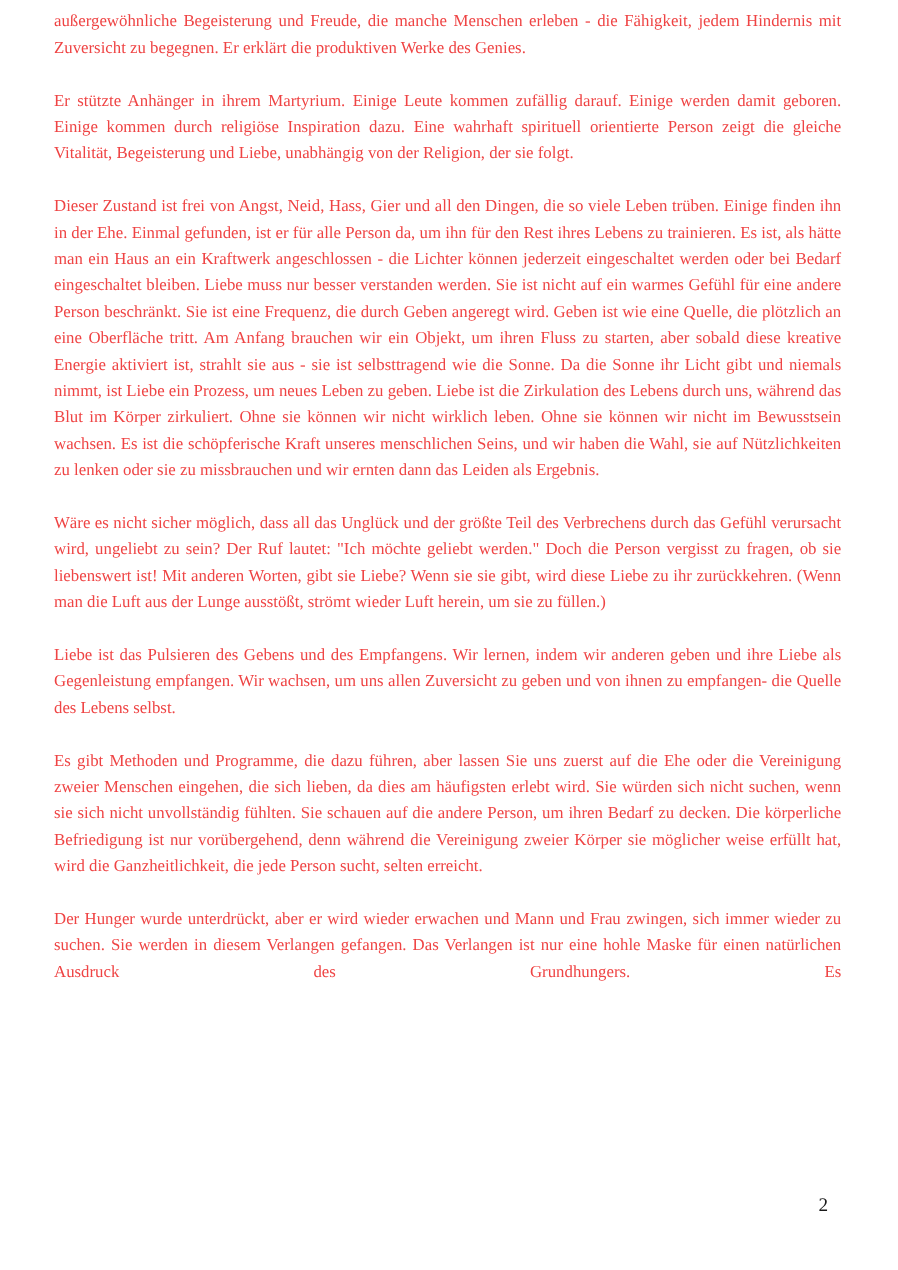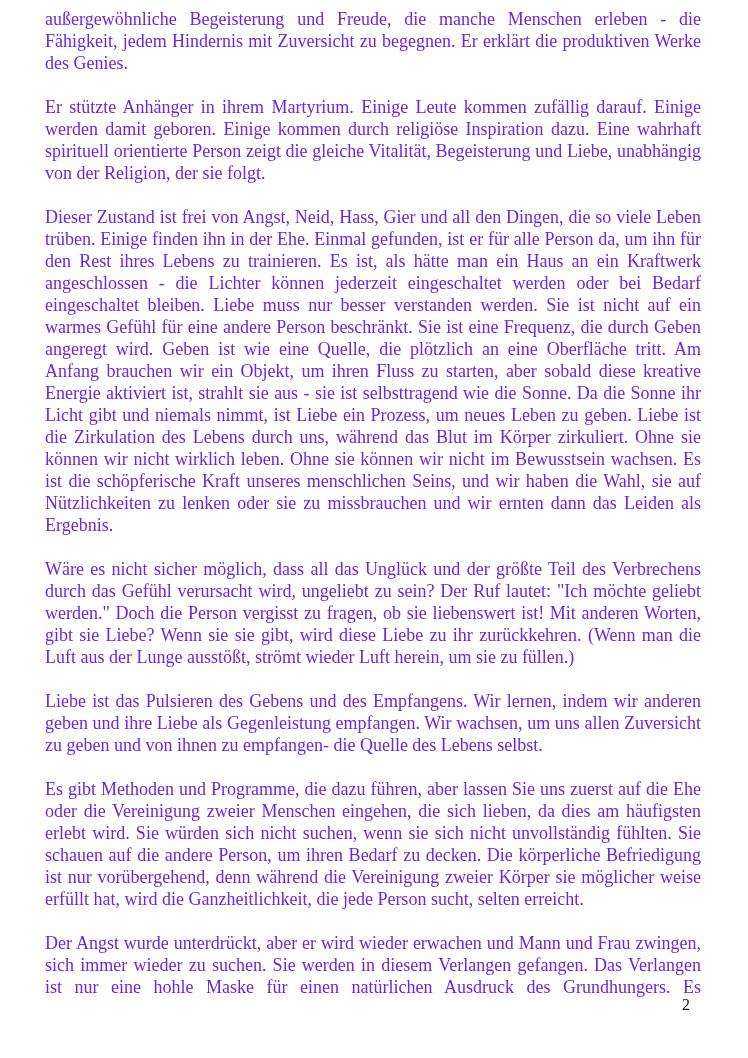--- a/index.html
+++ b/index.html
@@ -1,35 +1,35 @@
 <!DOCTYPE html>
 <html><head>
 <meta charset="utf-8">
 <style>
   html, body { margin: 0; padding: 0; background: #ffffff; }
   body { width: 748px; height: 1058px; position: relative; overflow: hidden; }
   .page {
     position: absolute; left: 45px; top: 8px; width: 656px;
     font-family: "Liberation Serif", "DejaVu Serif", serif;
-    font-size: 18px; line-height: 22px; color: #6d28d9;
+    font-size: 14px; line-height: 22px; color: #ef4444;
   }
   .para { margin: 0 0 22px 0; text-align: justify; }
   .para.last-left { text-align: justify; text-align-last: left; }
   .page-number {
     position: absolute; left: 682px; top: 996px;
     font-family: "Liberation Serif", "DejaVu Serif", serif;
     font-size: 16px; color: #1a1a1a;
   }
 </style>
 </head>
 <body>
 
 <div class="page">
   <p class="para last-left">außergewöhnliche Begeisterung und Freude, die manche Menschen erleben - die Fähigkeit, jedem Hindernis mit Zuversicht zu begegnen. Er erklärt die produktiven Werke des Genies.</p>
   <p class="para last-left">Er stützte Anhänger in ihrem Martyrium. Einige Leute kommen zufällig darauf. Einige werden damit geboren. Einige kommen durch religiöse Inspiration dazu. Eine wahrhaft spirituell orientierte Person zeigt die gleiche Vitalität, Begeisterung und Liebe, unabhängig von der Religion, der sie folgt.</p>
   <p class="para last-left">Dieser Zustand  ist frei von Angst, Neid, Hass, Gier und all den Dingen, die so viele Leben trüben. Einige finden ihn in der Ehe. Einmal gefunden, ist er für alle Person da, um ihn für den Rest ihres Lebens zu trainieren. Es ist, als hätte man ein Haus an ein Kraftwerk angeschlossen - die Lichter können jederzeit eingeschaltet werden oder bei Bedarf eingeschaltet bleiben. Liebe muss nur besser verstanden werden. Sie ist nicht auf ein warmes Gefühl für eine andere Person beschränkt. Sie ist eine Frequenz, die durch Geben angeregt wird. Geben ist wie eine Quelle, die plötzlich an eine Oberfläche tritt. Am Anfang brauchen wir ein Objekt, um ihren Fluss zu starten, aber sobald diese kreative Energie aktiviert ist, strahlt sie aus - sie ist selbsttragend wie die Sonne. Da die Sonne ihr Licht gibt und niemals nimmt, ist Liebe ein Prozess, um neues Leben zu geben. Liebe ist die Zirkulation des Lebens durch uns, während das Blut im Körper zirkuliert. Ohne sie können wir nicht wirklich leben. Ohne sie können wir nicht im Bewusstsein wachsen. Es ist die schöpferische Kraft unseres menschlichen Seins, und wir haben die Wahl, sie auf Nützlichkeiten zu lenken oder sie zu missbrauchen und wir ernten dann das Leiden als Ergebnis.</p>
   <p class="para last-left">Wäre es nicht sicher möglich, dass all das Unglück und der größte Teil des Verbrechens durch das Gefühl verursacht wird, ungeliebt zu sein? Der Ruf lautet: "Ich möchte geliebt werden." Doch die Person vergisst zu fragen, ob sie liebenswert ist! Mit anderen Worten, gibt sie Liebe? Wenn sie sie gibt, wird diese Liebe zu ihr zurückkehren. (Wenn man die Luft aus der Lunge ausstößt, strömt wieder Luft herein, um sie zu füllen.)</p>
   <p class="para last-left">Liebe ist das Pulsieren des Gebens und des Empfangens. Wir lernen, indem wir anderen geben und ihre Liebe als Gegenleistung empfangen. Wir wachsen, um uns allen Zuversicht zu geben und von ihnen zu empfangen- die Quelle des Lebens selbst.</p>
   <p class="para last-left">Es gibt Methoden und Programme, die dazu führen, aber lassen Sie uns zuerst auf die Ehe oder die Vereinigung zweier Menschen eingehen, die sich lieben, da dies am häufigsten erlebt wird. Sie würden sich nicht suchen, wenn sie sich nicht unvollständig fühlten. Sie schauen auf die andere Person, um ihren Bedarf zu decken. Die körperliche Befriedigung ist nur vorübergehend, denn während die Vereinigung zweier Körper sie möglicher weise erfüllt hat, wird die Ganzheitlichkeit, die jede Person sucht, selten erreicht.</p>
-  <p class="para" style="text-align-last: justify;">Der Angst wurde unterdrückt, aber er wird wieder erwachen und Mann und Frau zwingen, sich immer wieder zu suchen. Sie werden in diesem Verlangen gefangen. Das Verlangen ist nur eine hohle Maske für einen natürlichen Ausdruck des Grundhungers. Es</p>
+  <p class="para" style="text-align-last: justify;">Der Hunger wurde unterdrückt, aber er wird wieder erwachen und Mann und Frau zwingen, sich immer wieder zu suchen. Sie werden in diesem Verlangen gefangen. Das Verlangen ist nur eine hohle Maske für einen natürlichen Ausdruck des Grundhungers. Es</p>
 </div>
 
 <div class="page-number">2</div>
 
 </body></html>

